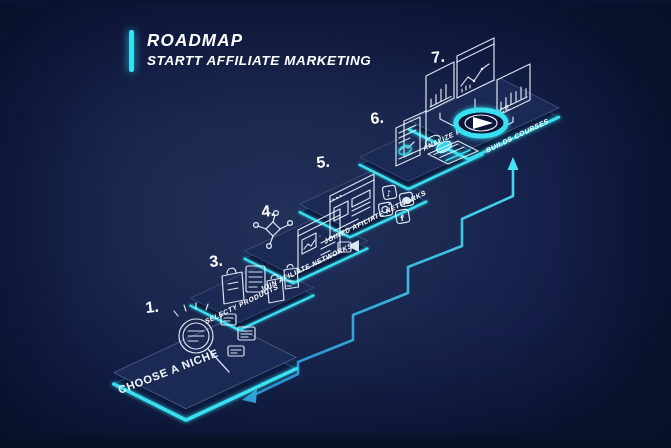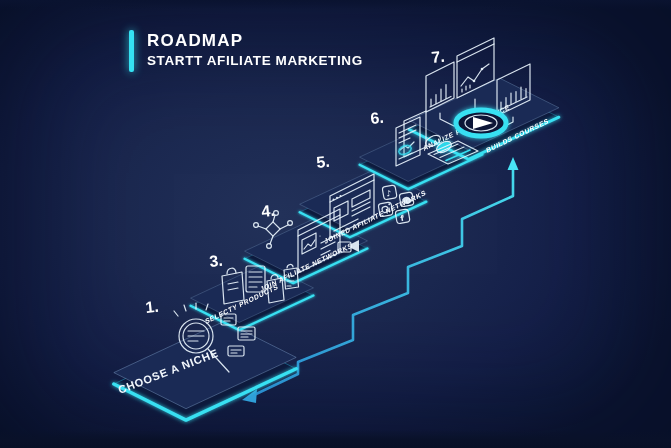--- a/index.html
+++ b/index.html
@@ -5,21 +5,21 @@
   html,body{margin:0;padding:0;background:#0a1128;}
   #stage{
     position:relative;width:671px;height:448px;overflow:hidden;
     font-family:"Liberation Sans",sans-serif;
     background:
       radial-gradient(ellipse 420px 300px at 42% 48%, #223159 0%, #1b2850 42%, #15204a 68%, #101b3f 88%, #0d1737 100%);
     box-shadow:inset 0 0 120px 30px rgba(4,9,28,.55);
   }
   #topband{position:absolute;left:0;top:0;width:671px;height:9px;background:linear-gradient(#0a1330,rgba(10,19,48,0));}
   #botband{position:absolute;left:0;bottom:0;width:671px;height:18px;background:linear-gradient(rgba(9,17,44,0),#091129 55%,#081026);}
-  .title-wrap{position:absolute;left:129px;top:30px;display:flex;align-items:stretch;}
+  .title-wrap{position:absolute;left:129px;top:30px;display:flex;align-items:stretch;font-style:italic;}
   .title-bar{width:5px;border-radius:2px;background:#35e1f2;box-shadow:0 0 8px rgba(53,225,242,.8);margin-right:13px;}
   .title-text{color:#ffffff;}
   .title-text .eyebrow{font-size:17px;font-weight:800;letter-spacing:1.2px;line-height:1.25;}
   .title-text .heading{font-size:13.5px;font-weight:700;letter-spacing:.6px;line-height:1.5;}
   svg{position:absolute;left:0;top:0;}
   .num{fill:#ffffff;font-weight:800;font-size:16px;font-family:"Liberation Sans",sans-serif;}
   .lbl{fill:#ffffff;font-weight:700;font-size:6.8px;letter-spacing:.6px;font-family:"Liberation Sans",sans-serif;}
   .lbl-big{fill:#f2f7fd;font-weight:600;font-size:11px;letter-spacing:.8px;font-family:"Liberation Sans",sans-serif;}
   .ic{stroke:#e9f4fd;stroke-width:1.2;fill:none;opacity:.92;stroke-linecap:round;stroke-linejoin:round;}
   .icf{fill:#e9f4fd;stroke:none;opacity:.92;}
@@ -28,21 +28,21 @@
 </style>
 </head>
 <body>
 
 <div id="stage">
 
   <div class="title-wrap">
     <div class="title-bar"></div>
     <div class="title-text">
       <div class="eyebrow">ROADMAP</div>
-      <div class="heading">STARTT AFILIATE MARKETING</div>
+      <div class="heading">STARTT AFFILIATE MARKETING</div>
     </div>
   </div>
 
   <svg width="671" height="448" viewBox="0 0 671 448">
     <defs>
       <filter id="glow" x="-60%" y="-60%" width="220%" height="220%">
         <feDropShadow dx="0" dy="0" stdDeviation="2.4" flood-color="#35e1f2" flood-opacity="0.9"></feDropShadow>
       </filter>
       <linearGradient id="lineGrad" gradientUnits="userSpaceOnUse" x1="513" y1="160" x2="250" y2="400">
         <stop offset="0" stop-color="#48e4f5"></stop>

